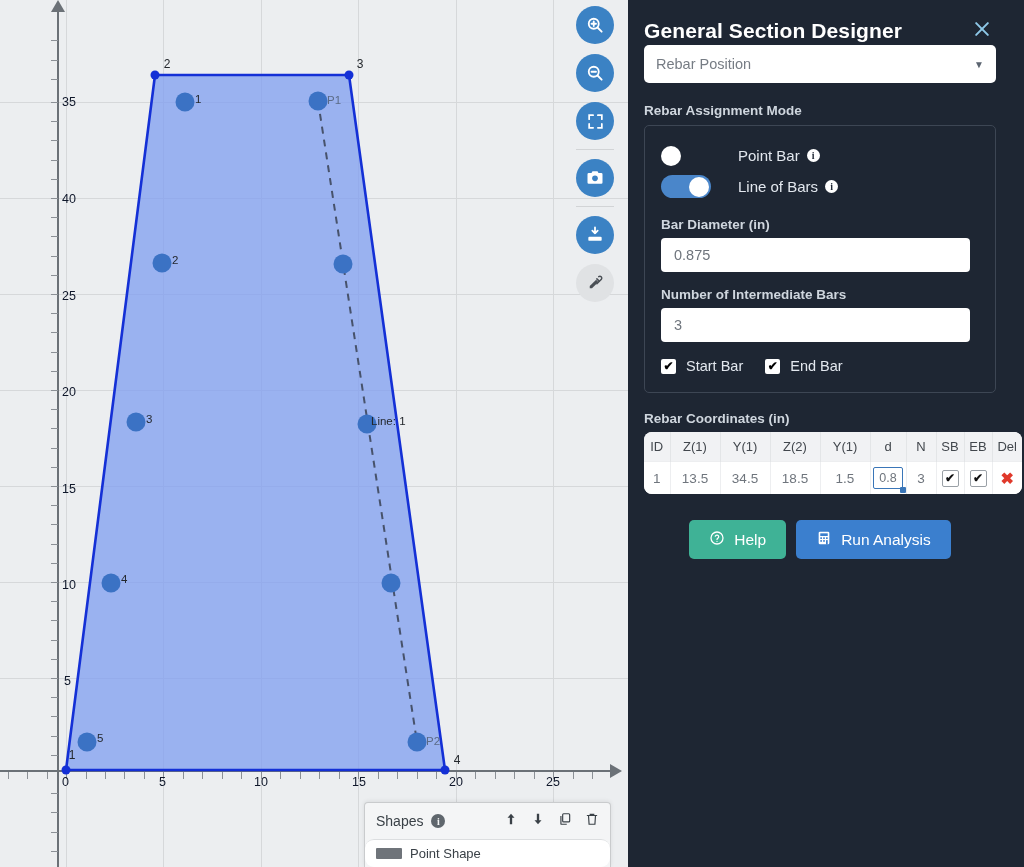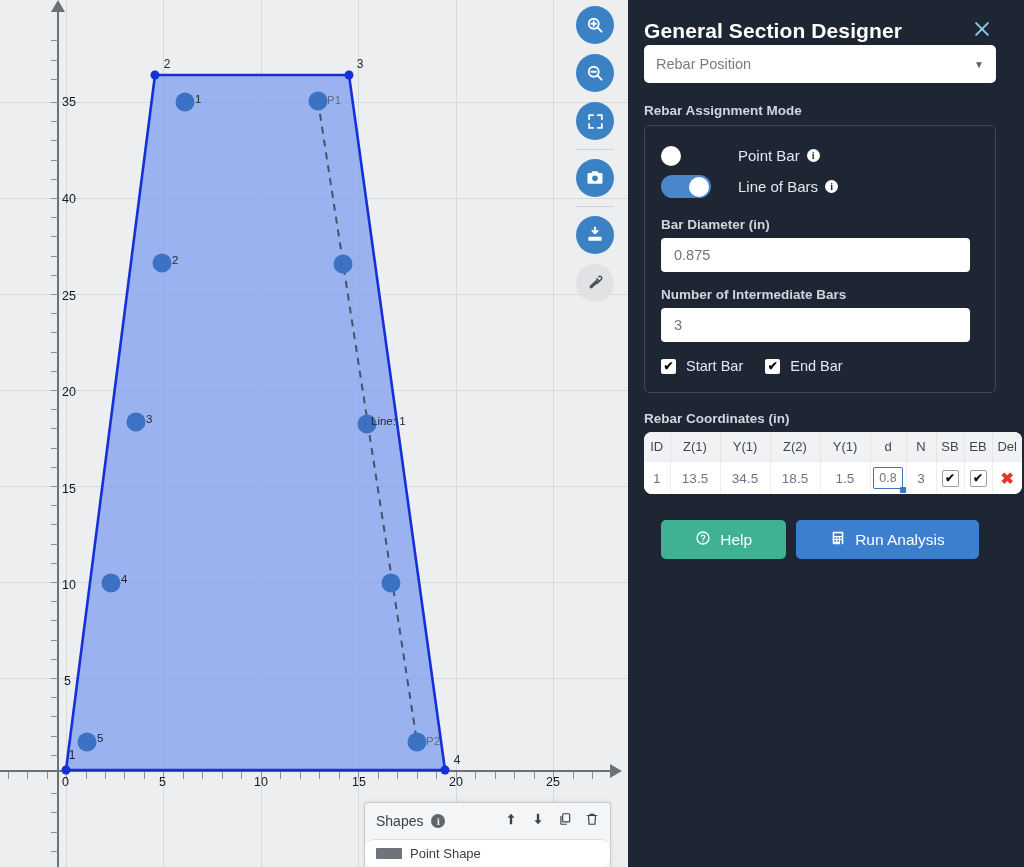--- a/index.html
+++ b/index.html
@@ -256,21 +256,21 @@
     font-weight: bold; cursor: pointer;
   }
   .del-x { color: #e0392b; font-size: 16px; font-weight: bold; cursor: pointer; }
 
   .btn-row { display: flex; justify-content: center; gap: 10px; margin-top: 26px; }
   .btn {
     height: 39px; border: none; border-radius: 5px;
     display: inline-flex; align-items: center; justify-content: center; gap: 9px;
     font-size: 15.5px; color: #fff; cursor: pointer;
     font-family: "Liberation Sans", sans-serif;
-    padding: 0 34px;
+    padding: 0 20px;
   }
   .btn-help { background: #3fb296; }
   .btn-run { background: #3b7fce; }
 </style>
 </head>
 <body>
 
 <div class="app">
 
   <div class="canvas-pane">

